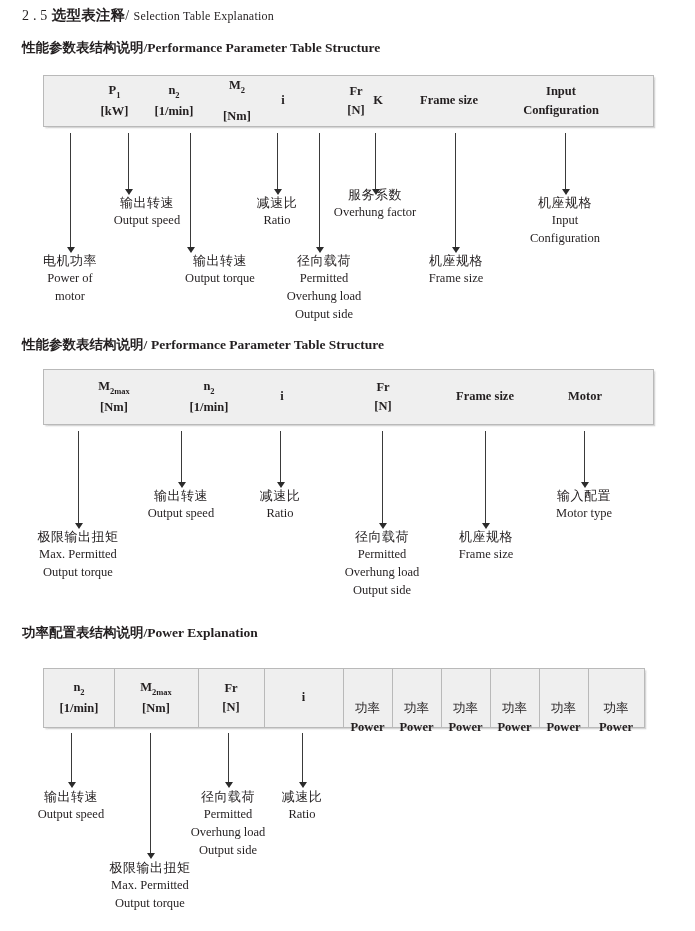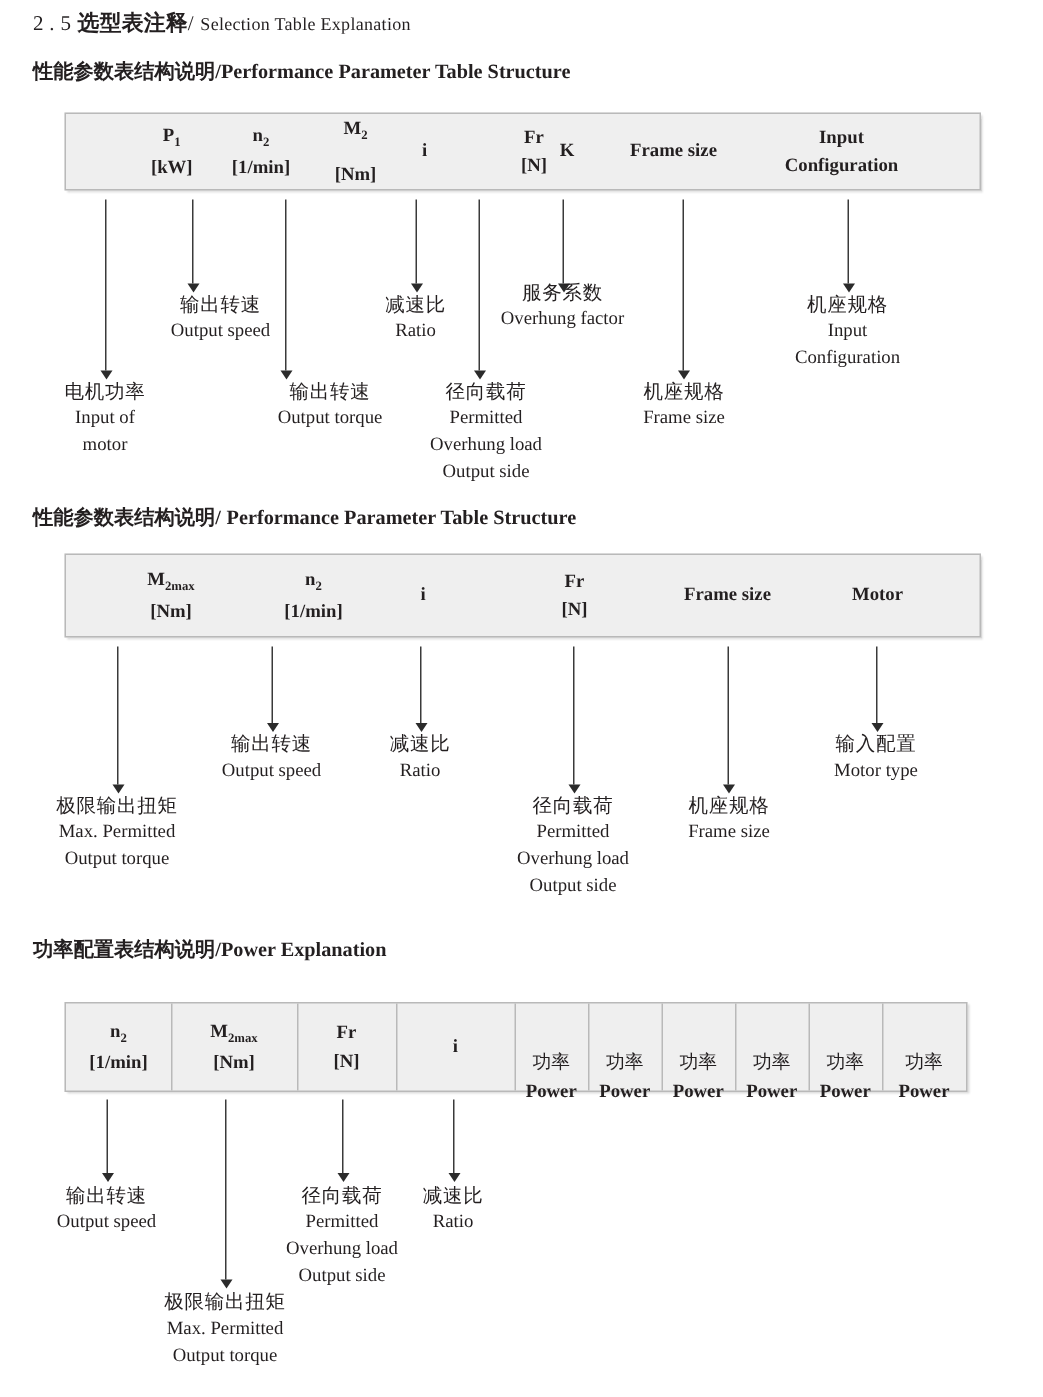--- a/index.html
+++ b/index.html
@@ -215,21 +215,21 @@
     <div class="stem" style="height:114px"></div>
     <div class="head" style="top:114px"></div>
   </div>
 <div class="arrow" style="left:561px; top:133px; height:62px;">
     <div class="stem" style="height:56px"></div>
     <div class="head" style="top:56px"></div>
   </div>
 
 <div class="lbl" style="left:70px;  top:252px;">
   <span class="cn">电机功率</span>
-  <span class="en">Input of</span>
+  <span class="en">Power of</span>
   <span class="en">motor</span>
 </div>
 <div class="lbl" style="left:147px; top:194px;">
   <span class="cn">输出转速</span>
   <span class="en">Output speed</span>
 </div>
 <div class="lbl" style="left:220px; top:252px;">
   <span class="cn">输出转速</span>
   <span class="en">Output torque</span>
 </div>

